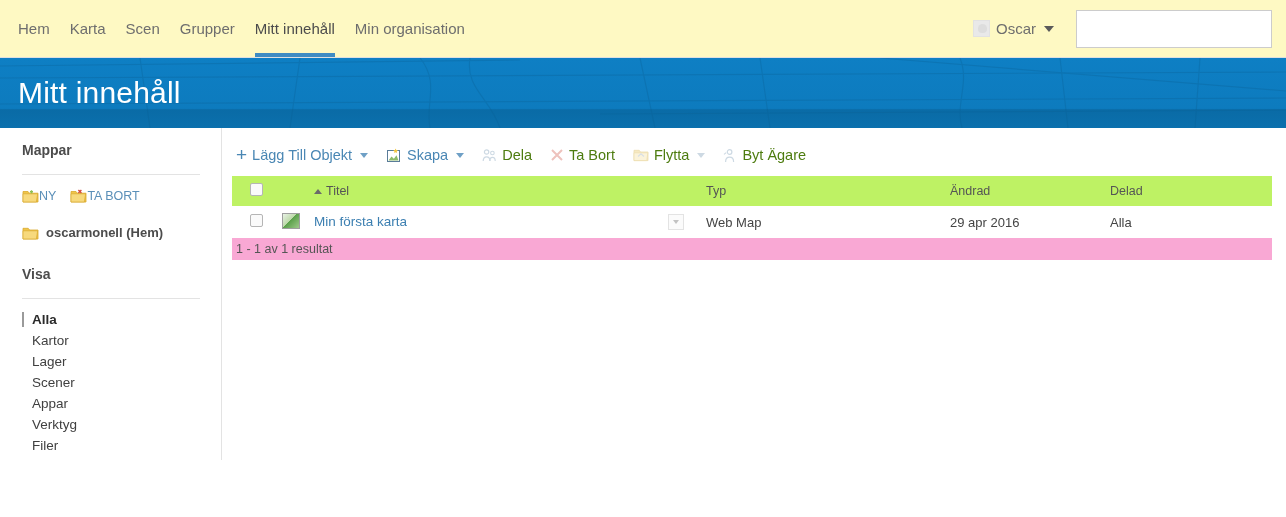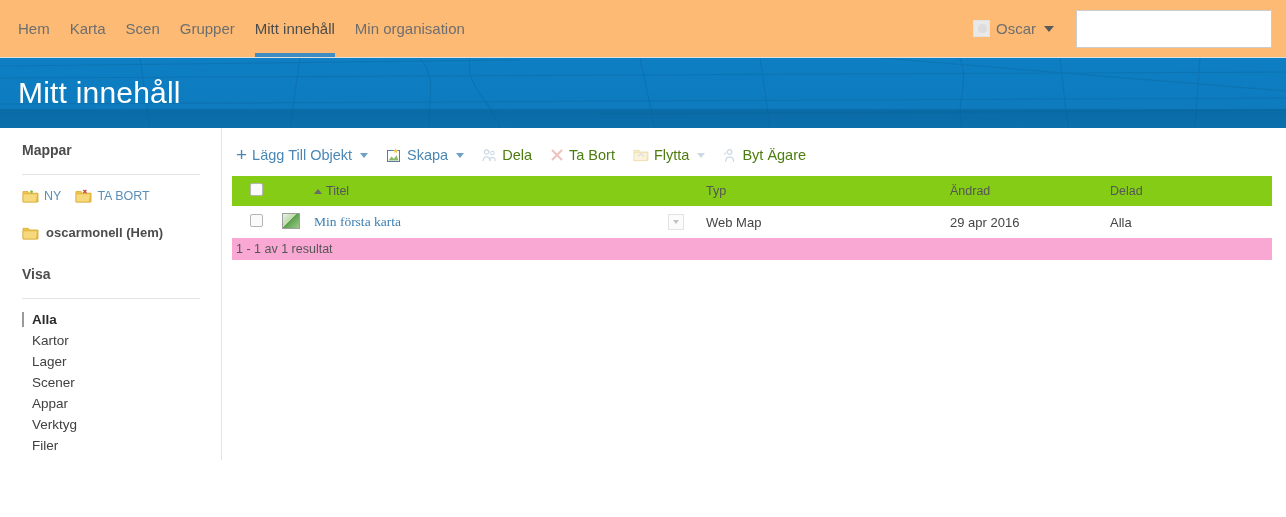--- a/index.html
+++ b/index.html
@@ -12,21 +12,21 @@
     color: #323232;
     overflow: hidden;
   }
 
   
   .topnav {
     position: relative;
     height: 58px;
     display: flex;
     align-items: center;
-    background: #fdba74;
+    background: #fef9c3;
     border-bottom: 1px solid #dfdfdf;
     padding: 0 14px 0 18px;
   }
   .nav-items { display: flex; align-items: center; height: 100%; }
   .nav-item {
     position: relative;
     height: 100%;
     display: flex;
     align-items: center;
     padding: 0 10px;
@@ -153,21 +153,20 @@
   }
   .folder-actions {
     display: flex;
     align-items: center;
     gap: 14px;
     margin-top: 14px;
   }
   .folder-action {
     display: flex;
     align-items: center;
-    gap: 5px;
     font-size: 12.5px;
     color: #5a8fb8;
     cursor: pointer;
     text-transform: uppercase;
   }
   .home-folder {
     display: flex;
     align-items: center;
     gap: 7px;
     margin-top: 22px;
@@ -238,21 +237,21 @@
     font-weight: 300;
   }
 
   table.items {
     width: 100%;
     border-collapse: collapse;
     margin-top: 4px;
     table-layout: fixed;
   }
   table.items th {
-    background: #84cc16;
+    background: #bef264;
     text-align: left;
     font-size: 12.5px;
     font-weight: normal;
     color: #555555;
     padding: 7px 4px;
     height: 25px;
   }
   table.items td {
     font-size: 13px;
     color: #444444;
@@ -289,21 +288,21 @@
     border: 1px solid #9e9e9e;
     background: linear-gradient(135deg, #e9f2e6 0%, #bcd9a8 45%, #5aa04a 46%, #9ec98a 100%);
     display: inline-block;
   }
   .item-link {
     color: #3c7fb1;
     text-decoration: none;
     font-size: 13.5px;
     cursor: pointer;
   }
-  .title-cell { display: flex; align-items: flex-end; justify-content: space-between; font-family: Liberation Serif, serif; }
+  .title-cell { display: flex; align-items: flex-start; justify-content: space-between; }
   .row-menu {
     width: 16px; height: 16px;
     border: 1px solid #e3e3e3;
     background: #fbfbfb;
     display: flex;
     align-items: center;
     justify-content: center;
     cursor: pointer;
     margin-right: 14px;
   }

